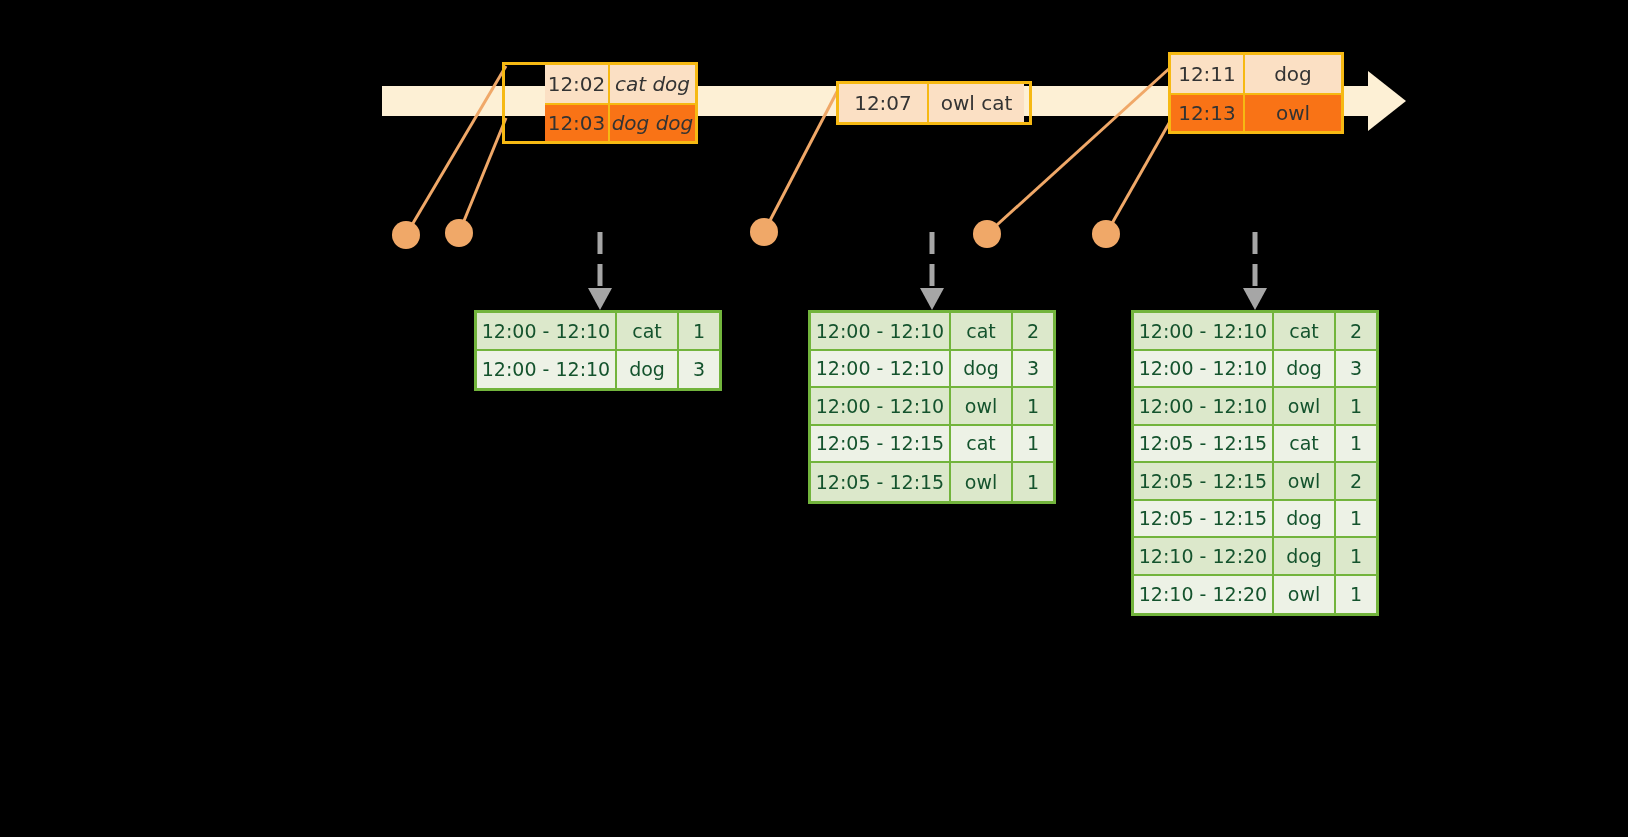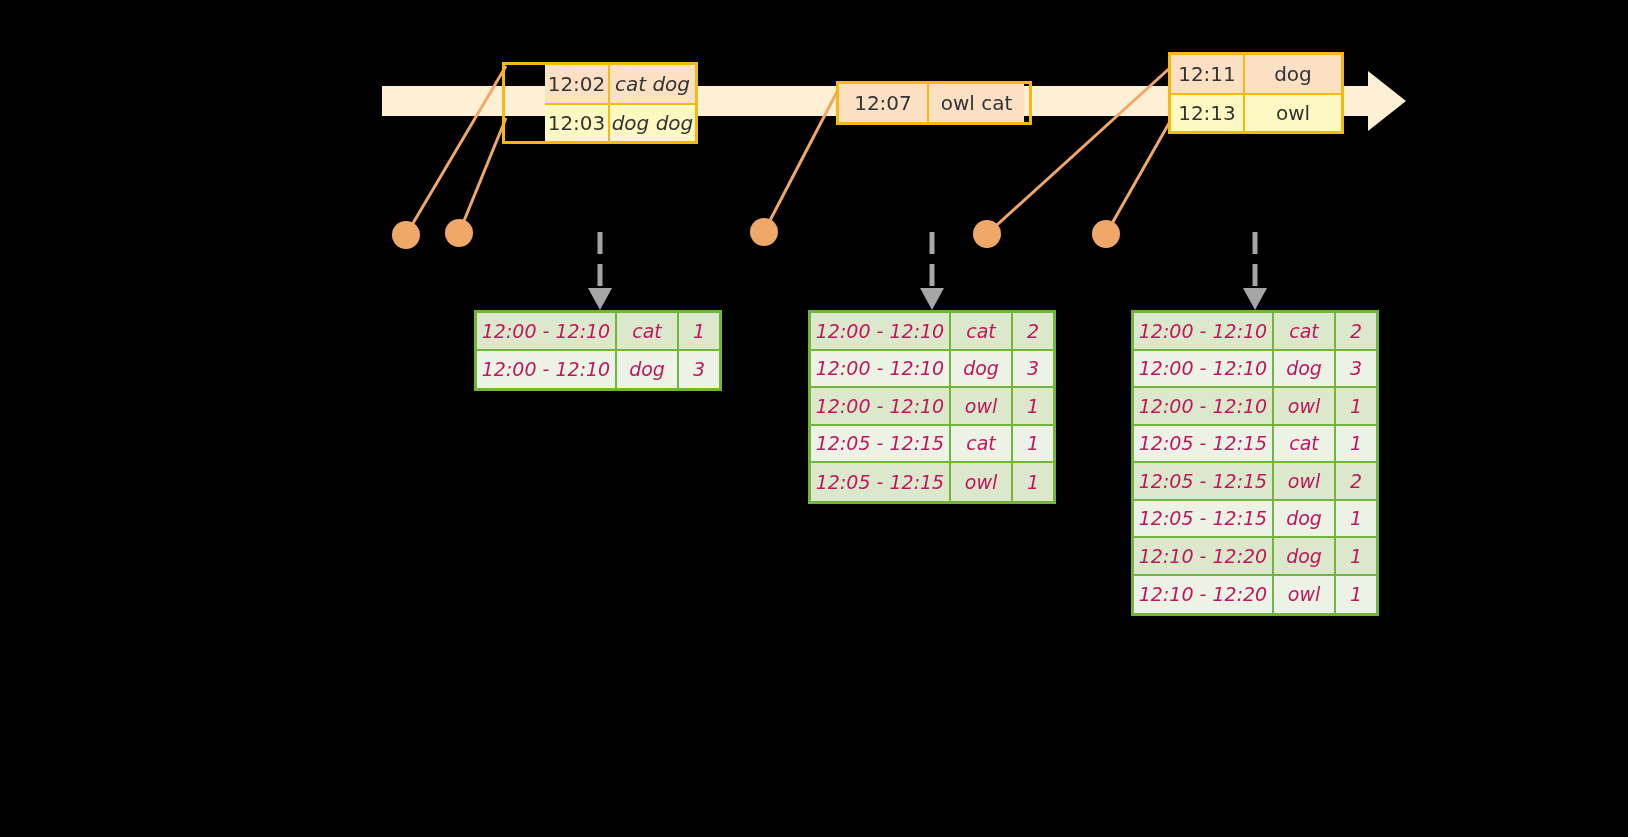--- a/index.html
+++ b/index.html
@@ -16,40 +16,40 @@
                  border-left:38px solid #FDF0D5;}
 
   
   .evt{position:absolute;border:3px solid #F6B913;box-sizing:border-box;}
   .evt .erow{display:flex;height:38px;box-sizing:border-box;}
   .evt .erow + .erow{border-top:2px solid #F6B913;}
   .evt .ecell{display:flex;align-items:center;justify-content:center;
               font-size:20px;color:#333;box-sizing:border-box;}
   .evt .ecell.time{border-right:2px solid #F6B913;}
   .evt .erow.sh .ecell{background:#FBE0C4;}
-  .evt .erow.lt .ecell{background:#fef9c3;}
+  .evt .erow.lt .ecell{background:#f97316;}
 
   #evt-a{left:502px;top:62px;width:196px;padding-left:40px;}
   #evt-a .ecell.time{width:82px;}
   #evt-a .ecell.words{width:108px;font-style:italic;}
   #evt-b{left:836px;top:81px;width:196px;}
   #evt-b .ecell.time{width:90px;}
   #evt-b .ecell.words{width:95px;}
   #evt-c{left:1168px;top:52px;width:176px;}
   #evt-c .ecell.time{width:74px;}
   #evt-c .ecell.words{width:96px;}
 
   
   .restable{position:absolute;border:3px solid #72B43C;box-sizing:border-box;}
   .restable .rrow{display:flex;height:37.5px;box-sizing:border-box;
                   border-bottom:2px solid #72B43C;}
   .restable .rrow:last-child{border-bottom:none;}
   .restable .rcell{display:flex;align-items:center;justify-content:center;
-                   font-size:19px;color:#be185d;box-sizing:border-box;
-                   border-right:2px solid #72B43C;font-style:italic;}
+                   font-size:19px;color:#14532d;box-sizing:border-box;
+                   border-right:2px solid #72B43C;}
   .restable .rcell:last-child{border-right:none;}
   .restable .rrow.sh .rcell{background:#DCE8CB;}
   .restable .rrow.lt .rcell{background:#EDF2E6;}
 
   #tbl-1{left:474px;top:310px;width:248px;}
   #tbl-1 .win{width:140px;} #tbl-1 .key{width:62px;} #tbl-1 .cnt{width:40px;}
   #tbl-2{left:808px;top:310px;width:248px;}
   #tbl-2 .win{width:140px;} #tbl-2 .key{width:62px;} #tbl-2 .cnt{width:40px;}
   #tbl-3{left:1131px;top:310px;width:248px;}
   #tbl-3 .win{width:140px;} #tbl-3 .key{width:62px;} #tbl-3 .cnt{width:40px;}

